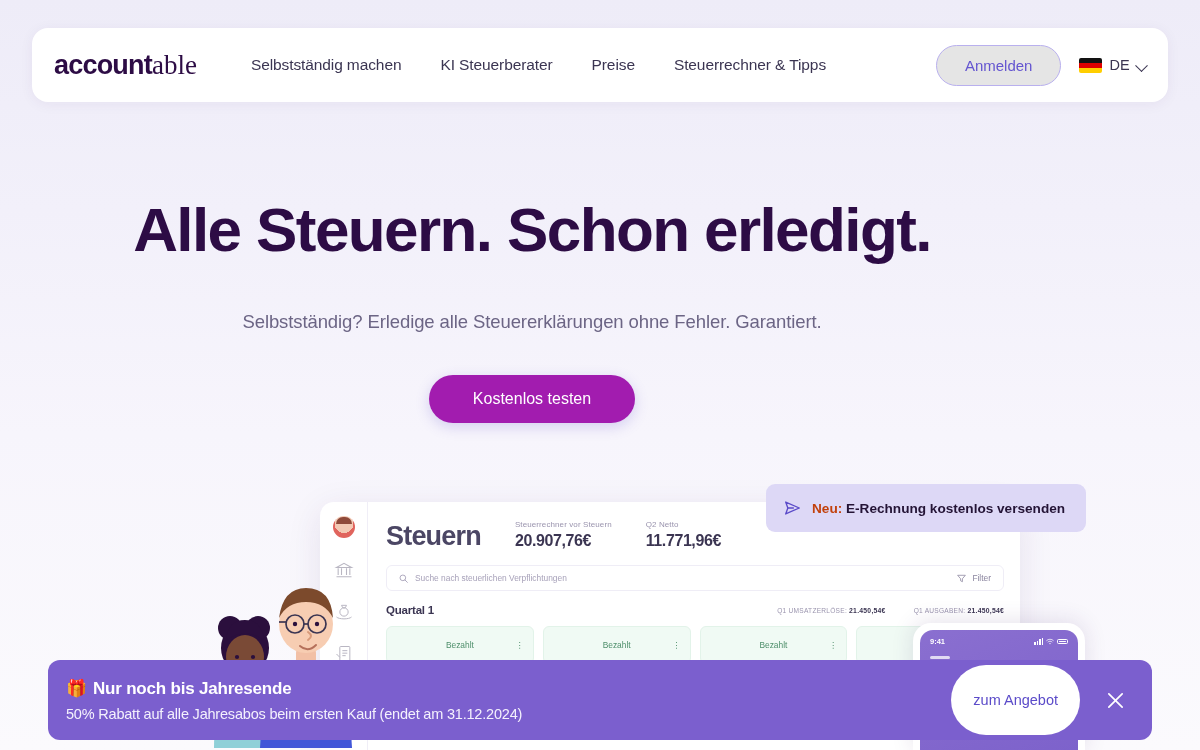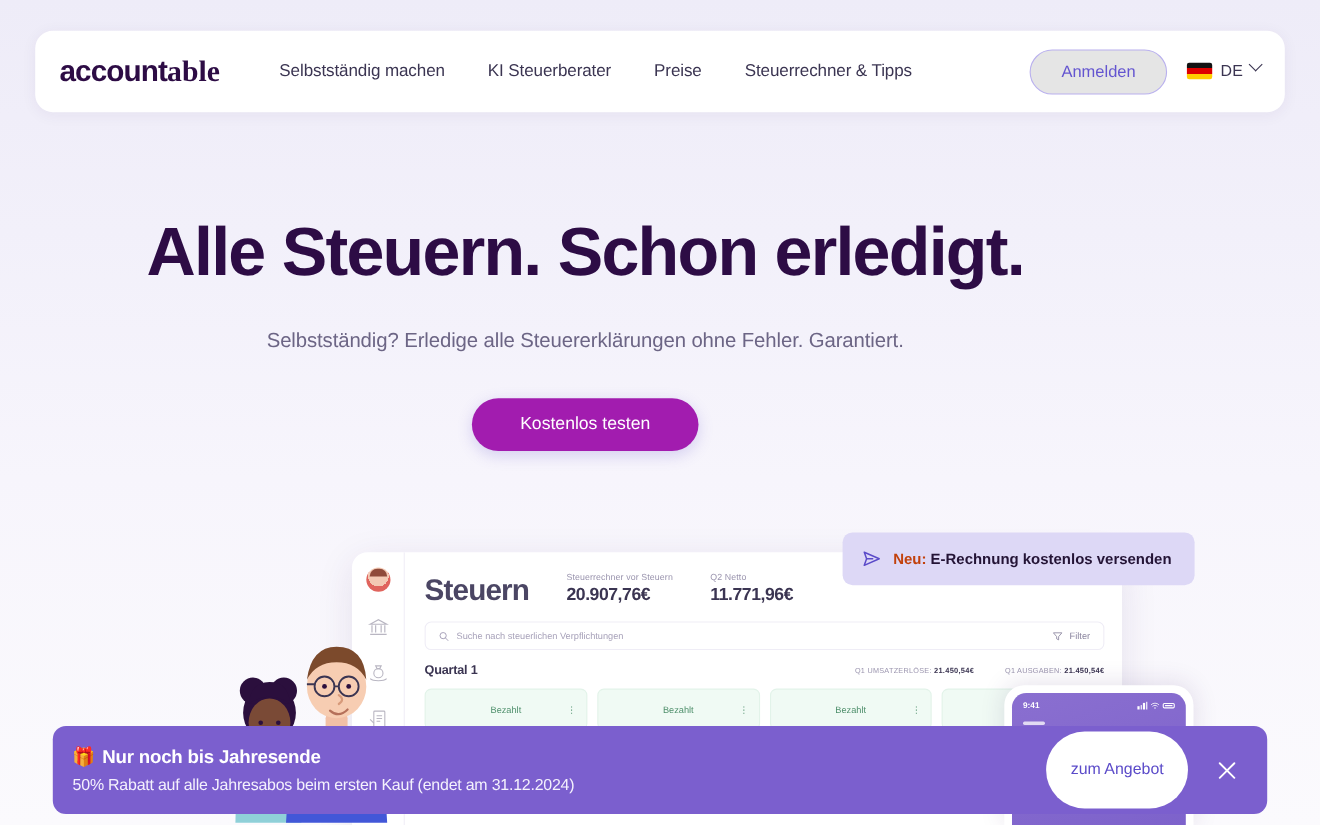--- a/index.html
+++ b/index.html
@@ -39,21 +39,21 @@
     white-space: nowrap;
     margin-right: 54px;
     user-select: none;
   }
   .logo .lg-bold {
     font-weight: 700;
     letter-spacing: -0.8px;
   }
   .logo .lg-light {
     font-family: "Liberation Serif", serif;
-    font-weight: 700;
+    font-weight: 400;
     letter-spacing: 0px;
   }
 
   .nav {
     display: flex;
     align-items: center;
     gap: 39px;
     flex: 1;
   }
   .nav-link {
@@ -77,21 +77,21 @@
     font-size: 15px;
     font-family: inherit;
     padding: 11px 28px;
     border-radius: 999px;
     cursor: pointer;
     white-space: nowrap;
   }
 
   .lang {
     display: flex;
-    align-items: flex-start;
+    align-items: flex-end;
     gap: 7px;
     cursor: pointer;
   }
   .flag {
     width: 23px;
     height: 15px;
     border-radius: 2px;
     overflow: hidden;
     display: block;
     background: linear-gradient(180deg, #121212 0 33.33%, #dd0000 33.33% 66.66%, #ffce00 66.66% 100%);
@@ -117,21 +117,21 @@
     text-align: center;
   }
   .hero-title {
     font-size: 62px;
     font-weight: 700;
     color: #2d0c45;
     letter-spacing: -1.6px;
     line-height: 1.1;
   }
   .hero-sub {
-    margin-top: 34px;
+    margin-top: 47px;
     font-size: 18.5px;
     color: #6c6585;
     letter-spacing: -0.1px;
   }
   .btn-cta {
     margin-top: 42px;
     display: inline-block;
     background: #a21caf;
     color: #ffffff;
     font-size: 16px;

